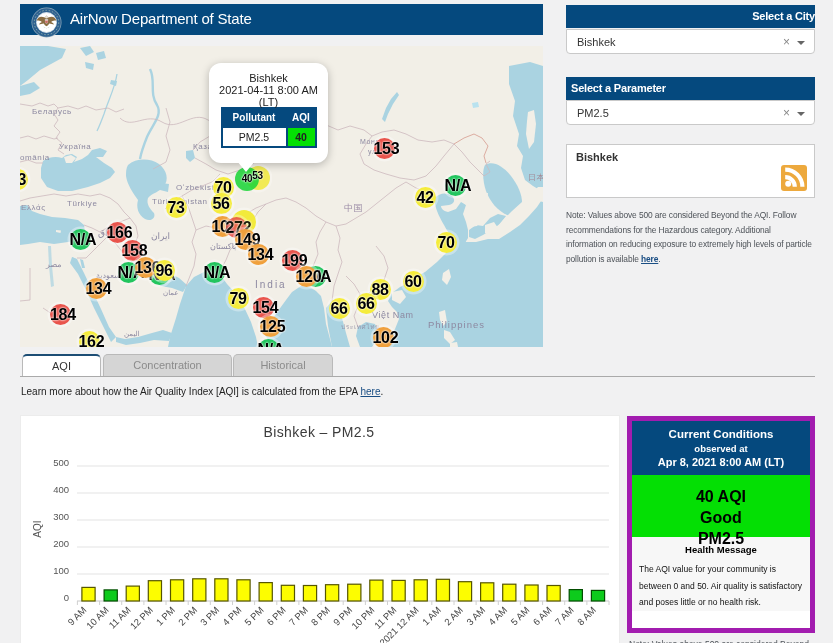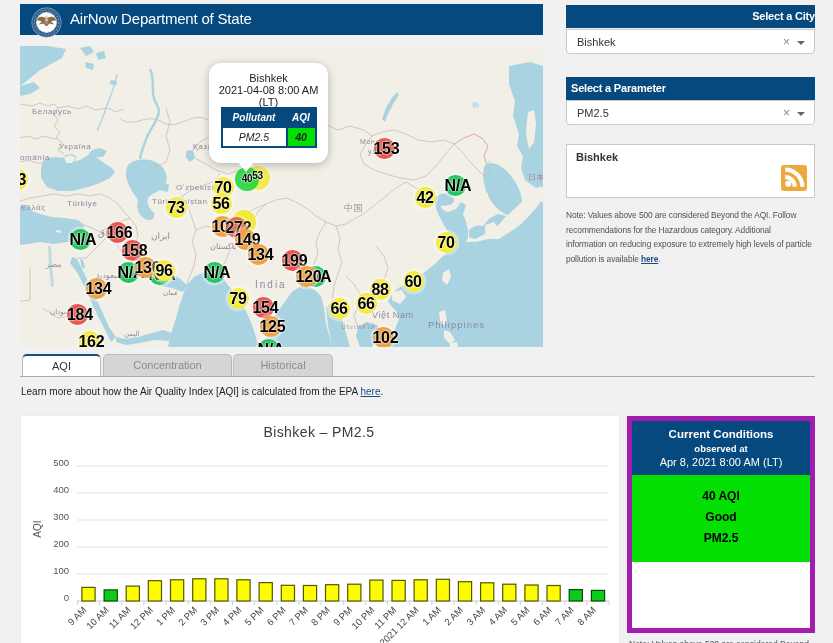--- a/index.html
+++ b/index.html
@@ -14,21 +14,21 @@
 .mky{background:#f5ec3a;}
 .mko{background:#f0a03c;}
 .mkr{background:#e9544c;}
 .mkg{background:#22c55e;}
 .mkc{position:absolute;width:24px;height:24px;border-radius:50%;}
 .mktx{position:absolute;width:24px;text-align:center;font-weight:bold;font-size:10px;color:#000;text-shadow:0 0 2px #fff,0 0 2px #fff;letter-spacing:-0.3px;}
 
 #popup{left:189px;top:17px;width:119px;height:100px;background:#fff;border-radius:12px;box-shadow:0 2px 8px rgba(0,0,0,0.25);text-align:center;font-size:11px;color:#222;}
 #popup .tail{position:absolute;left:28px;top:98px;width:0;height:0;border-left:9px solid transparent;border-right:9px solid transparent;border-top:11px solid #fff;}
 #popup .l1{margin-top:9px;}
-#ptab{margin:-1px auto 0 auto;width:96px;border-collapse:collapse;font-size:10.5px;font-style:italic;}
+#ptab{margin:-1px auto 0 auto;width:96px;border-collapse:collapse;font-size:10.5px;}
 #ptab th{background:#05497e;color:#fff;border:2px solid #05497e;font-size:10px;height:15px;}
 #ptab td{border:2px solid #05497e;height:16px;text-align:center;}
 
 .tab{position:absolute;top:354px;height:22px;box-sizing:border-box;border:1px solid #b9b9b9;border-bottom:none;border-radius:5px 5px 0 0;text-align:center;font-size:11px;line-height:21px;}
 #tab1{left:22px;width:79px;background:#fff;border-top:2px solid #1c4d74;color:#333;z-index:2;}
 #tab2{left:103px;width:129px;background:#d5d5d5;color:#8b8b8b;}
 #tab3{left:233px;width:100px;background:#d5d5d5;color:#8b8b8b;}
 #tabline{left:20px;top:376px;width:795px;height:1px;background:#aaa;}
 #learn{left:21px;top:386px;font-size:10px;color:#222;}
 #learn a{color:#1a4e84;text-decoration:underline;}
@@ -42,22 +42,22 @@
 #rssico{position:absolute;left:214px;top:20px;width:26px;height:26px;background:#eda93d;border-radius:3px;}
 #note{left:566px;top:208px;width:250px;font-size:8.4px;color:#4d5258;line-height:14.7px;letter-spacing:-0.1px;}
 #note a{color:#1a4e84;font-weight:bold;text-decoration:underline;}
 
 #chart{left:20px;top:415px;width:600px;height:250px;background:#fff;border:1px solid #ececec;box-sizing:border-box;}
 
 #cc{left:627px;top:416px;width:188px;height:217px;background:#fff;border:5px solid #a21caf;box-sizing:border-box;}
 #cc .h{background:#05497e;color:#fff;text-align:center;height:54px;}
 #cc .h .t1{font-size:11.5px;font-weight:bold;padding-top:7px;}
 #cc .h .t2{font-size:9.5px;font-weight:bold;padding-top:3px;}
-#cc .h .t3{font-size:11px;font-weight:normal;padding-top:2px;}
-#cc .grn{background:#04df04;height:87px;text-align:center;color:#000;font-weight:bold;font-size:12px;}
+#cc .h .t3{font-size:11px;font-weight:bold;padding-top:2px;}
+#cc .grn{background:#04df04;height:62px;text-align:center;color:#000;font-weight:bold;font-size:16px;}
 #cc .grn div{padding-top:0px;line-height:21px;}
 #cc .hm{background:#f7f7f7;text-align:center;}
 #cc .hm .ht{font-size:9.5px;font-weight:bold;padding-top:7px;}
 #cc .hm .hb{font-size:8.5px;text-align:left;padding:6px 6px 0 7px;line-height:16.6px;color:#111;}
 #note2{left:629px;top:637px;width:190px;font-size:8.5px;color:#4d5258;line-height:14.7px;}
 </style>
 </head>
 <body>
 <div class="abs" id="hdr">
   <svg class="abs" style="left:11px;top:3px" width="31" height="31" viewBox="0 0 31 31">
@@ -229,21 +229,21 @@
 <div class="mkc" style="left:212px;top:164px;background:#f2ea3b;box-shadow:0 0 0 2.5px rgba(255,255,255,0.3);"></div>
 <div class="mk mkr" style="left:205.5px;top:170.5px;opacity:0.88;">272</div>
 <div class="mk mko" style="left:214.5px;top:182.5px;">149</div>
 <div class="mk mko" style="left:227.5px;top:197.5px;">134</div>
 <div class="mk mkr" style="left:101.5px;top:193.5px;">158</div>
 <div class="mk mkg" style="left:97.5px;top:215.5px;">N/A</div>
 <div class="mk mkg" style="left:128.5px;top:217.5px;">N/A</div>
 <div class="mk mko" style="left:114.5px;top:210.5px;">136</div>
 <div class="mk mky" style="left:133.5px;top:213.5px;">96</div>
 <div class="mk mko" style="left:65.5px;top:231.5px;">134</div>
-<div class="mk mkr" style="left:47px;top:257.5px;">184</div>
+<div class="mk mkr" style="left:30px;top:257.5px;">184</div>
 <div class="mk mkg" style="left:183.5px;top:215.5px;">N/A</div>
 <div class="mk mky" style="left:207.5px;top:241.5px;">79</div>
 <div class="mk mkr" style="left:232.5px;top:250.5px;">154</div>
 <div class="mk mko" style="left:239.5px;top:269.5px;">125</div>
 <div class="mk mky" style="left:58.5px;top:284.5px;">162</div>
 <div class="mk mkg" style="left:237.5px;top:292.5px;">N/A</div>
 <div class="mk mkr" style="left:353.5px;top:91.5px;">153</div>
 <div class="mk mkg" style="left:424.5px;top:128.5px;">N/A</div>
 <div class="mk mky" style="left:394.5px;top:140.5px;">42</div>
 <div class="mk mky" style="left:415.5px;top:185.5px;">70</div>
@@ -255,21 +255,21 @@
 <div class="mk mkr" style="left:261.5px;top:203.5px;">199</div>
 <div class="mk mkg" style="left:284.5px;top:219.5px;">N/A</div>
 <div class="mk mko" style="left:275.5px;top:220px;">120</div>
 <div class="mkc" style="left:225.5px;top:119.8px;background:#f2ea3b;opacity:0.85;box-shadow:0 0 0 2.5px rgba(255,255,255,0.3);"></div>
 <div class="mkc" style="left:215px;top:121px;background:#1ed53a;opacity:0.88;"></div>
 <div class="mktx" style="left:215px;top:127px;">40</div>
 <div class="mktx" style="left:225.5px;top:124px;">53</div>
 <div class="abs" id="popup">
   <div class="tail"></div>
   <div class="l1">Bishkek</div>
-  <div>2021-04-08 8:00 AM</div>
+  <div>2021-04-11 8:00 AM</div>
   <div>(LT)</div>
   <table id="ptab">
     <tbody>
           <tr>
             <th style="width:61px">Pollutant</th>
             <th>AQI</th>
           </tr>
     <tr>
             <td style="background:#fff">PM2.5</td>
             <td style="background:#04e004;font-weight:bold">40</td>
@@ -389,20 +389,24 @@
 
 <div class="abs" id="cc">
   <div class="h">
     <div class="t1">Current Conditions</div>
     <div class="t2">observed at</div>
     <div class="t3">Apr 8, 2021 8:00 AM (LT)</div>
   </div>
   <div class="grn">
     <div style="padding-top:11px">40 AQI<br>Good<br>PM2.5</div>
   </div>
+  <div class="hm">
+    <div class="ht">Health Message</div>
+    <div class="hb">The AQI value for your community is<br>between 0 and 50. Air quality is satisfactory<br>and poses little or no health risk.</div>
+  </div>
 </div>
 <div class="abs" id="note2">Note: Values above 500 are considered Beyond the AQI. Follow recommendations...</div>
 
 <div class="abs sbh" style="top:5px;text-align:right;">Select a City</div>
 <div class="abs sbd" style="top:29px;">Bishkek<span class="x">×</span><span class="car"></span></div>
 <div class="abs sbh" style="top:77px;">Select a Parameter</div>
 <div class="abs sbd" style="top:100px;">PM2.5<span class="x">×</span><span class="car"></span></div>
 <div class="abs" id="rssbox">
   <div class="nm">Bishkek</div>
   <div id="rssico">

